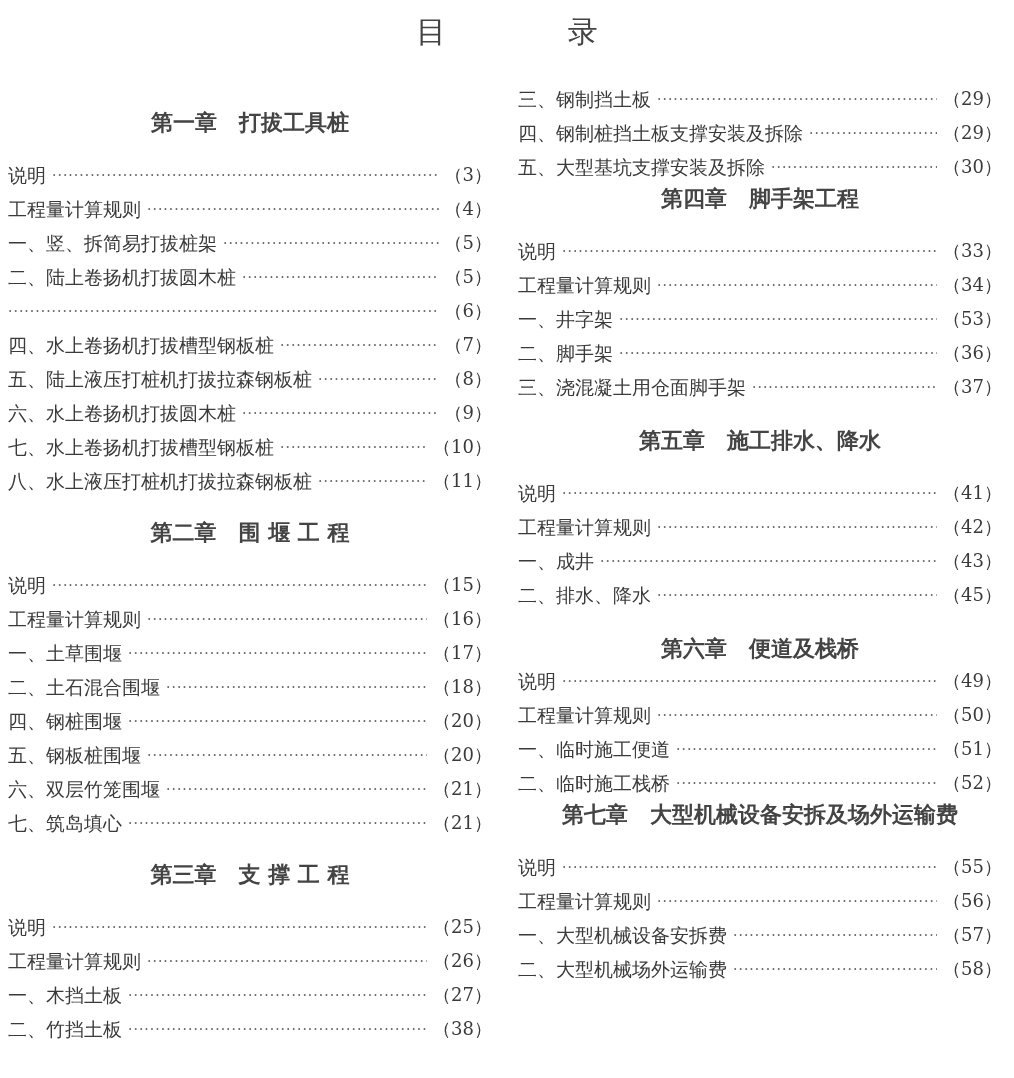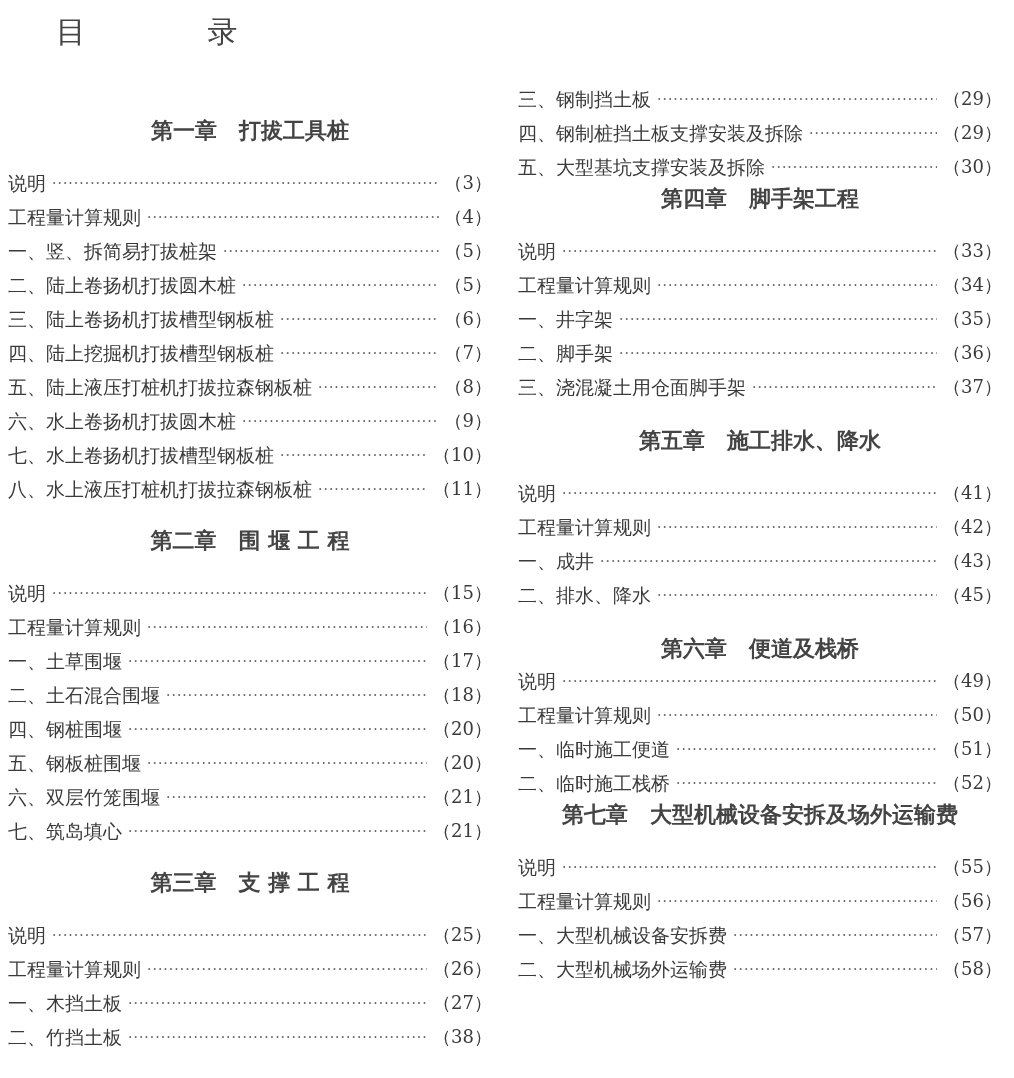--- a/index.html
+++ b/index.html
@@ -3,21 +3,21 @@
 <meta charset="utf-8">
 <style>
   html, body { margin: 0; padding: 0; background: #ffffff; }
   body {
     width: 1014px; height: 1078px; position: relative; overflow: hidden;
     font-family: "DejaVu Serif", "Liberation Serif", serif;
     color: #3a3a3a;
   }
   .page-title {
     position: absolute; top: 12px; left: 0; width: 1014px;
-    font-size: 30px; letter-spacing: 56px;
+    text-align: center; font-size: 30px; letter-spacing: 56px;
     font-family: "DejaVu Sans", "Liberation Sans", sans-serif;
     color: #444; padding-left: 56px; box-sizing: border-box;
   }
   .col { position: absolute; }
   .col.left { left: 8px; top: 100px; width: 484px; }
   .col.right { left: 518px; top: 82px; width: 484px; }
   .chapter-title {
     text-align: center; font-size: 22px; font-weight: bold;
     font-family: "DejaVu Sans", "Liberation Sans", sans-serif;
     color: #444; height: 30px; line-height: 30px;
@@ -35,21 +35,21 @@
     content: "··································································································································";
   }
   .entry .page { flex: 0 0 auto; padding-left: 6px; font-size: 18px; }
 </style>
 </head>
 <body>
 
 <div class="page-title">目 录</div>
 
 <div class="col left" id="left-col">
-    <div class="chapter-title" style="margin-top: 16px; margin-bottom: 20px;">第一章　打拔工具桩</div>
+    <div class="chapter-title" style="margin-top: 8px; margin-bottom: 20px;">第一章　打拔工具桩</div>
     <div class="entry">
       <span class="label">说明</span>
       <span class="dots"></span>
       <span class="page">（3）</span>
     </div>
     <div class="entry">
       <span class="label">工程量计算规则</span>
       <span class="dots"></span>
       <span class="page">（4）</span>
     </div>
@@ -57,26 +57,25 @@
       <span class="label">一、竖、拆简易打拔桩架</span>
       <span class="dots"></span>
       <span class="page">（5）</span>
     </div>
     <div class="entry">
       <span class="label">二、陆上卷扬机打拔圆木桩</span>
       <span class="dots"></span>
       <span class="page">（5）</span>
     </div>
     <div class="entry">
-      <span class="label">三、陆上卷扬机打拔槽型钢板桩</span>
       <span class="dots"></span>
       <span class="page">（6）</span>
     </div>
     <div class="entry">
-      <span class="label">四、陆上挖掘机打拔槽型钢板桩</span>
+      <span class="label">四、水上卷扬机打拔槽型钢板桩</span>
       <span class="dots"></span>
       <span class="page">（7）</span>
     </div>
     <div class="entry">
       <span class="label">五、陆上液压打桩机打拔拉森钢板桩</span>
       <span class="dots"></span>
       <span class="page">（8）</span>
     </div>
     <div class="entry">
       <span class="label">六、水上卷扬机打拔圆木桩</span>
@@ -179,21 +178,21 @@
       <span class="page">（33）</span>
     </div>
     <div class="entry">
       <span class="label">工程量计算规则</span>
       <span class="dots"></span>
       <span class="page">（34）</span>
     </div>
     <div class="entry">
       <span class="label">一、井字架</span>
       <span class="dots"></span>
-      <span class="page">（35）</span>
+      <span class="page">（53）</span>
     </div>
     <div class="entry">
       <span class="label">二、脚手架</span>
       <span class="dots"></span>
       <span class="page">（36）</span>
     </div>
     <div class="entry">
       <span class="label">三、浇混凝土用仓面脚手架</span>
       <span class="dots"></span>
       <span class="page">（37）</span>

